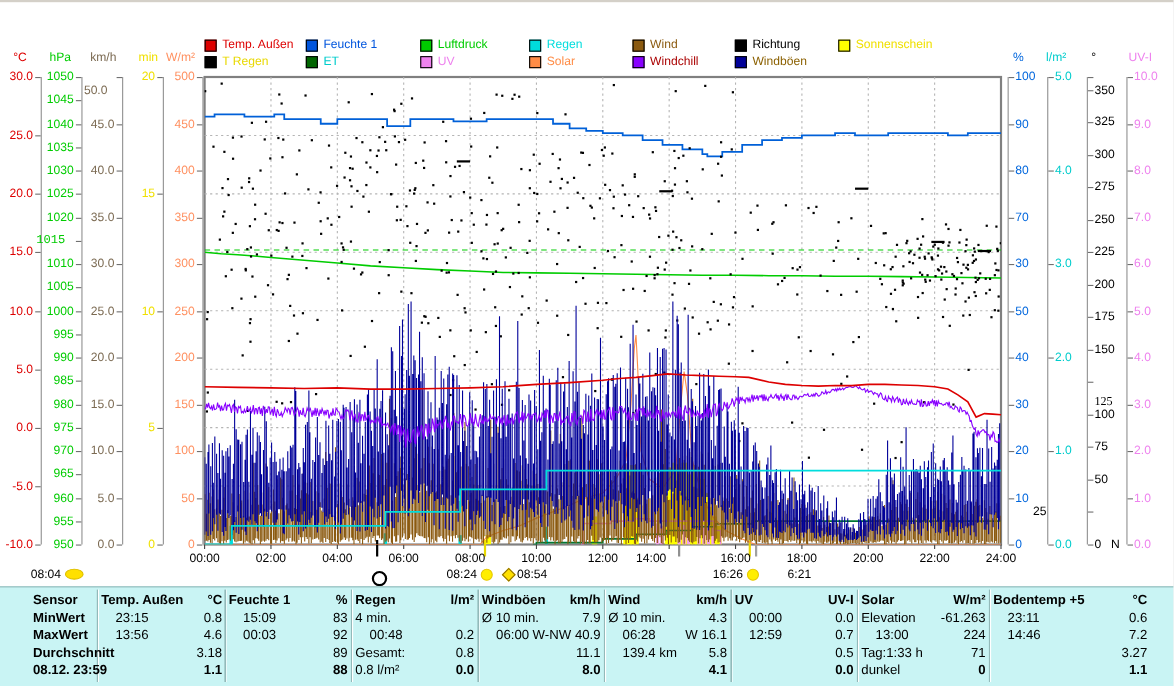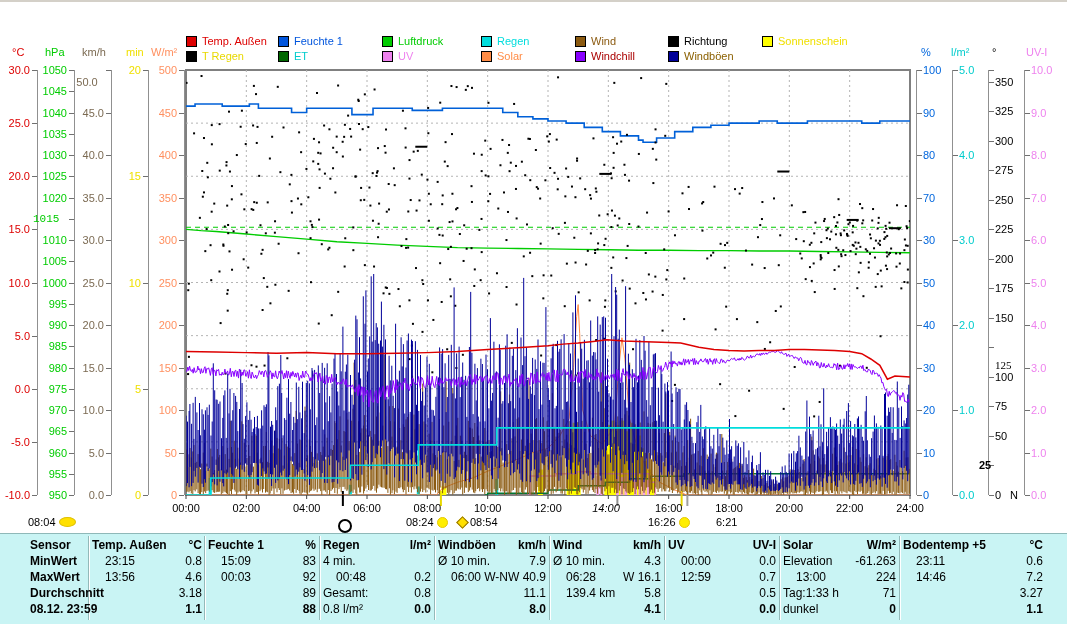--- a/index.html
+++ b/index.html
@@ -968,21 +968,21 @@
       <div class="axis-label" style="left: 995px; top: 310.917px; width: 38px; color: rgb(0, 0, 0);">150</div>
       <div class="tick" style="left: 989px; top: 345.431px; width: 5px;"></div>
       <div class="axis-label" style="left: 995px; top: 358px; width: 38px; color: rgb(0, 0, 0); font-family: Liberation Serif, serif;">125</div>
       <div class="tick" style="left: 989px; top: 374.944px; width: 5px;"></div>
       <div class="axis-label" style="left: 995px; top: 369.944px; width: 38px; color: rgb(0, 0, 0);">100</div>
       <div class="tick" style="left: 989px; top: 404.458px; width: 5px;"></div>
       <div class="axis-label" style="left: 995px; top: 399.458px; width: 38px; color: rgb(0, 0, 0);">75</div>
       <div class="tick" style="left: 989px; top: 433.972px; width: 5px;"></div>
       <div class="axis-label" style="left: 995px; top: 428.972px; width: 38px; color: rgb(0, 0, 0);">50</div>
       <div class="tick" style="left: 989px; top: 463.486px; width: 5px;"></div>
-      <div class="axis-label" style="left: 979px; top: 458.486px; width: 38px; color: rgb(0, 0, 0); font-weight: bold;">25</div>
+      <div class="axis-label" style="left: 939px; top: 458.486px; width: 38px; color: rgb(0, 0, 0);">25</div>
       <div class="tick" style="left: 989px; top: 493px; width: 5px;"></div>
       <div class="axis-label" style="left: 995px; top: 488px; width: 38px; color: rgb(0, 0, 0);">0</div>
       <div class="axis-label" style="left: 1010px; top: 488px; color: rgb(0, 0, 0);">N</div>
       <div class="vline" style="left: 1024px; top: 68px; height: 425px;"></div>
       <div class="unit-label" style="left: 1026px; top: 45px; color: rgb(238, 130, 238);">UV-I</div>
       <div class="tick" style="left: 1025px; top: 68px; width: 5px;"></div>
       <div class="axis-label" style="left: 1031px; top: 63px; width: 38px; color: rgb(238, 130, 238);">10.0</div>
       <div class="tick" style="left: 1025px; top: 110.5px; width: 5px;"></div>
       <div class="axis-label" style="left: 1031px; top: 105.5px; width: 38px; color: rgb(238, 130, 238);">9.0</div>
       <div class="tick" style="left: 1025px; top: 153px; width: 5px;"></div>
@@ -1005,21 +1005,21 @@
       <div class="axis-label" style="left: 1031px; top: 488px; width: 38px; color: rgb(238, 130, 238);">0.0</div>
     </div>
   <div id="xlabels">
       <div class="xlab" style="left: 164px; top: 500px;">00:00</div>
       <div class="xlab" style="left: 224.333px; top: 500px;">02:00</div>
       <div class="xlab" style="left: 284.667px; top: 500px;">04:00</div>
       <div class="xlab" style="left: 345px; top: 500px;">06:00</div>
       <div class="xlab" style="left: 405.333px; top: 500px;">08:00</div>
       <div class="xlab" style="left: 465.667px; top: 500px;">10:00</div>
       <div class="xlab" style="left: 526px; top: 500px;">12:00</div>
-      <div class="xlab" style="left: 584px; top: 500px; font-style: italic;">14:00</div>
+      <div class="xlab" style="left: 570px; top: 500px;">14:00</div>
       <div class="xlab" style="left: 646.667px; top: 500px;">16:00</div>
       <div class="xlab" style="left: 707px; top: 500px;">18:00</div>
       <div class="xlab" style="left: 767.333px; top: 500px;">20:00</div>
       <div class="xlab" style="left: 827.667px; top: 500px;">22:00</div>
       <div class="xlab" style="left: 888px; top: 500px;">24:00</div>
     </div>
   <div id="annotations">
       <div class="ann" style="left: 28px; top: 514px;">
         <span>08:04</span>
         <span class="icon-cloud"></span>

